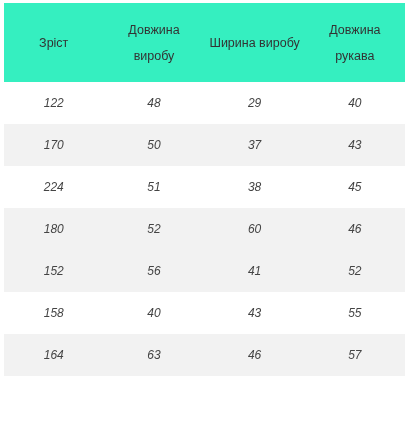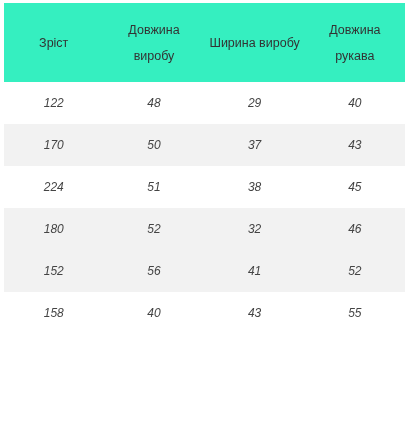--- a/index.html
+++ b/index.html
@@ -119,30 +119,36 @@
       </tr>
       <tr class="row-odd">
         <td>224</td>
         <td>51</td>
         <td>38</td>
         <td>45</td>
       </tr>
       <tr class="row-even">
         <td>180</td>
         <td>52</td>
-        <td>32</td>
+        <td>60</td>
         <td>46</td>
       </tr>
       <tr class="row-even">
         <td>152</td>
         <td>56</td>
         <td>41</td>
         <td>52</td>
       </tr>
       <tr class="row-odd">
         <td>158</td>
         <td>40</td>
         <td>43</td>
         <td>55</td>
       </tr>
+      <tr class="row-even">
+        <td>164</td>
+        <td>63</td>
+        <td>46</td>
+        <td>57</td>
+      </tr>
     </tbody>
   </table>
 </div>
 
 </body></html>

